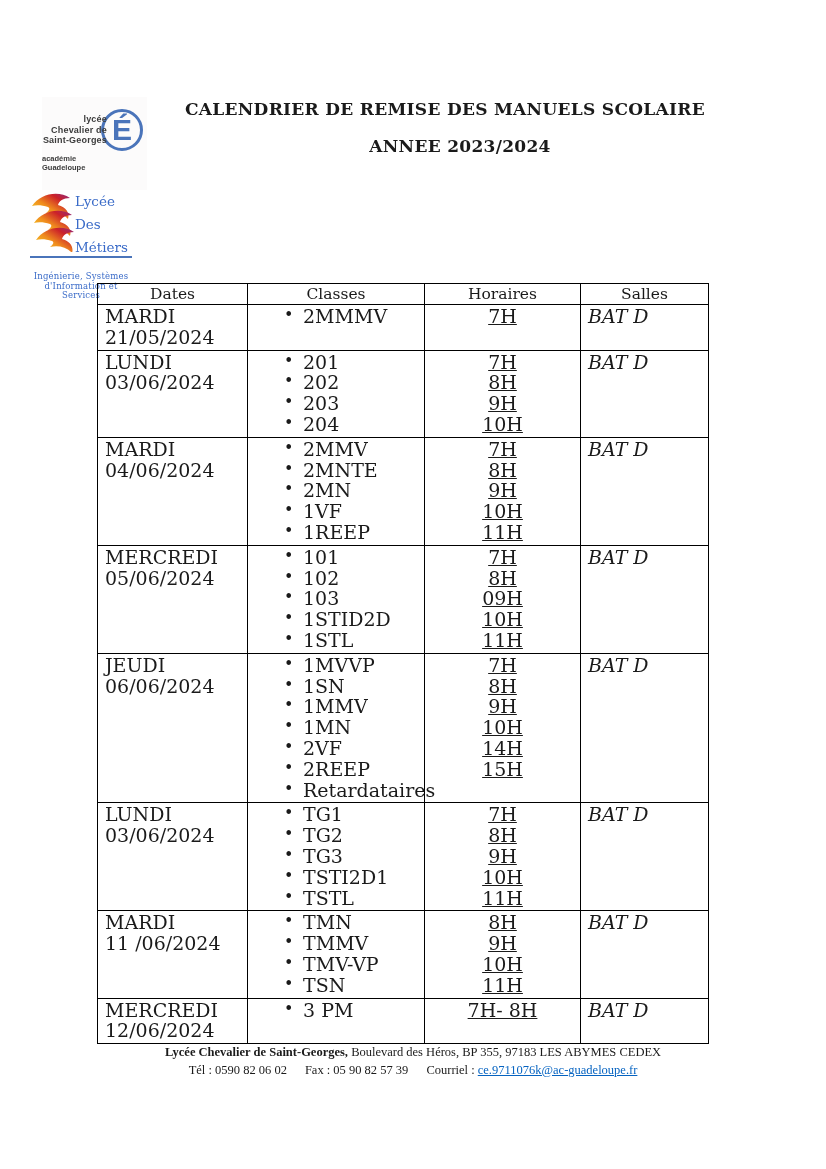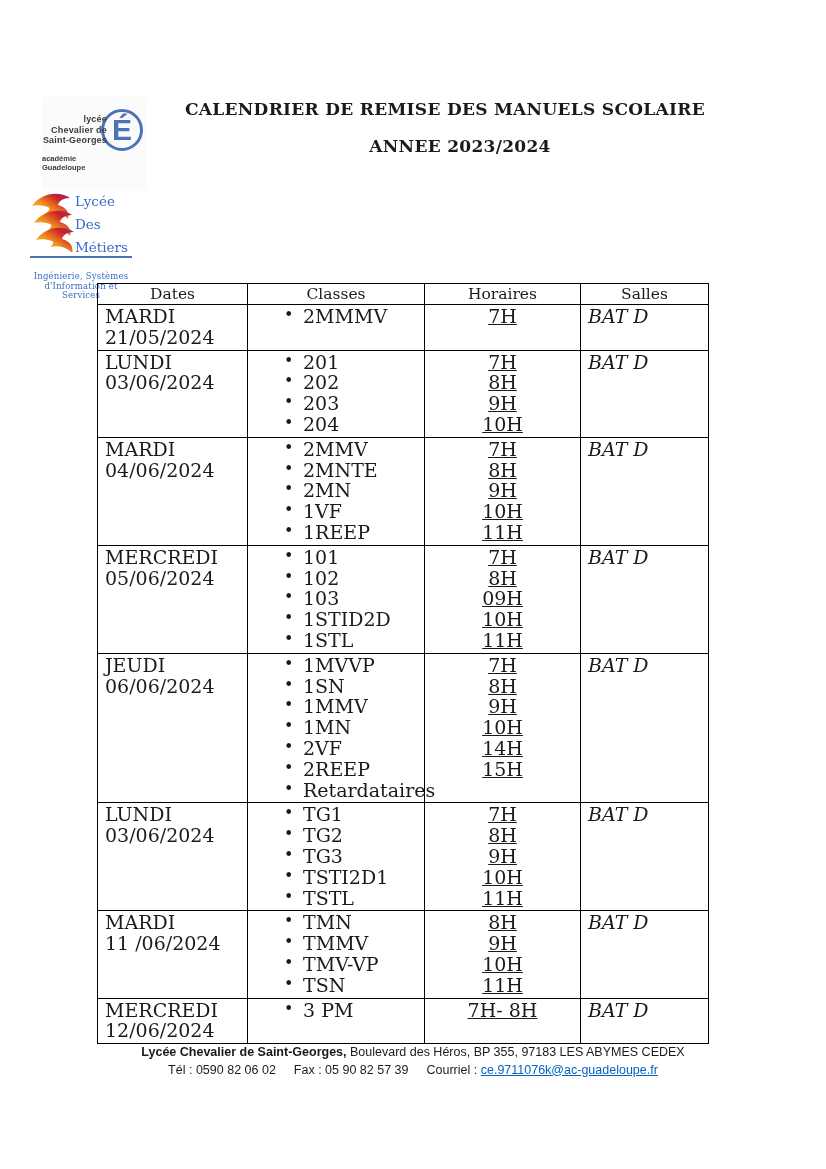--- a/index.html
+++ b/index.html
@@ -83,21 +83,21 @@
   td.c-classes li{position:relative;padding-left:55px;}
   td.c-classes li::before{
     content:"\2022";position:absolute;left:36px;top:-1px;font-size:16px;
   }
   td.c-horaires{text-align:center;text-decoration:underline;}
   td.c-salles div{padding-left:7px;font-style:italic;}
 
   
   .footer{
     position:absolute;top:1044px;left:0;width:826px;text-align:center;
-    font-family:Liberation Sans, sans-serif;font-size:12.5px;line-height:17.5px;
+    font-family:Liberation Serif, serif;font-size:12.5px;line-height:17.5px;
     color:#1b1b1b;
   }
   .footer .b{font-weight:bold;}
   .footer .gap{display:inline-block;width:18px;}
   .footer a{color:var(--link-blue);text-decoration:underline;cursor:pointer;margin-top:28px;}
 </style>
 </head>
 <body>
 
 <div class="logo-academie">

